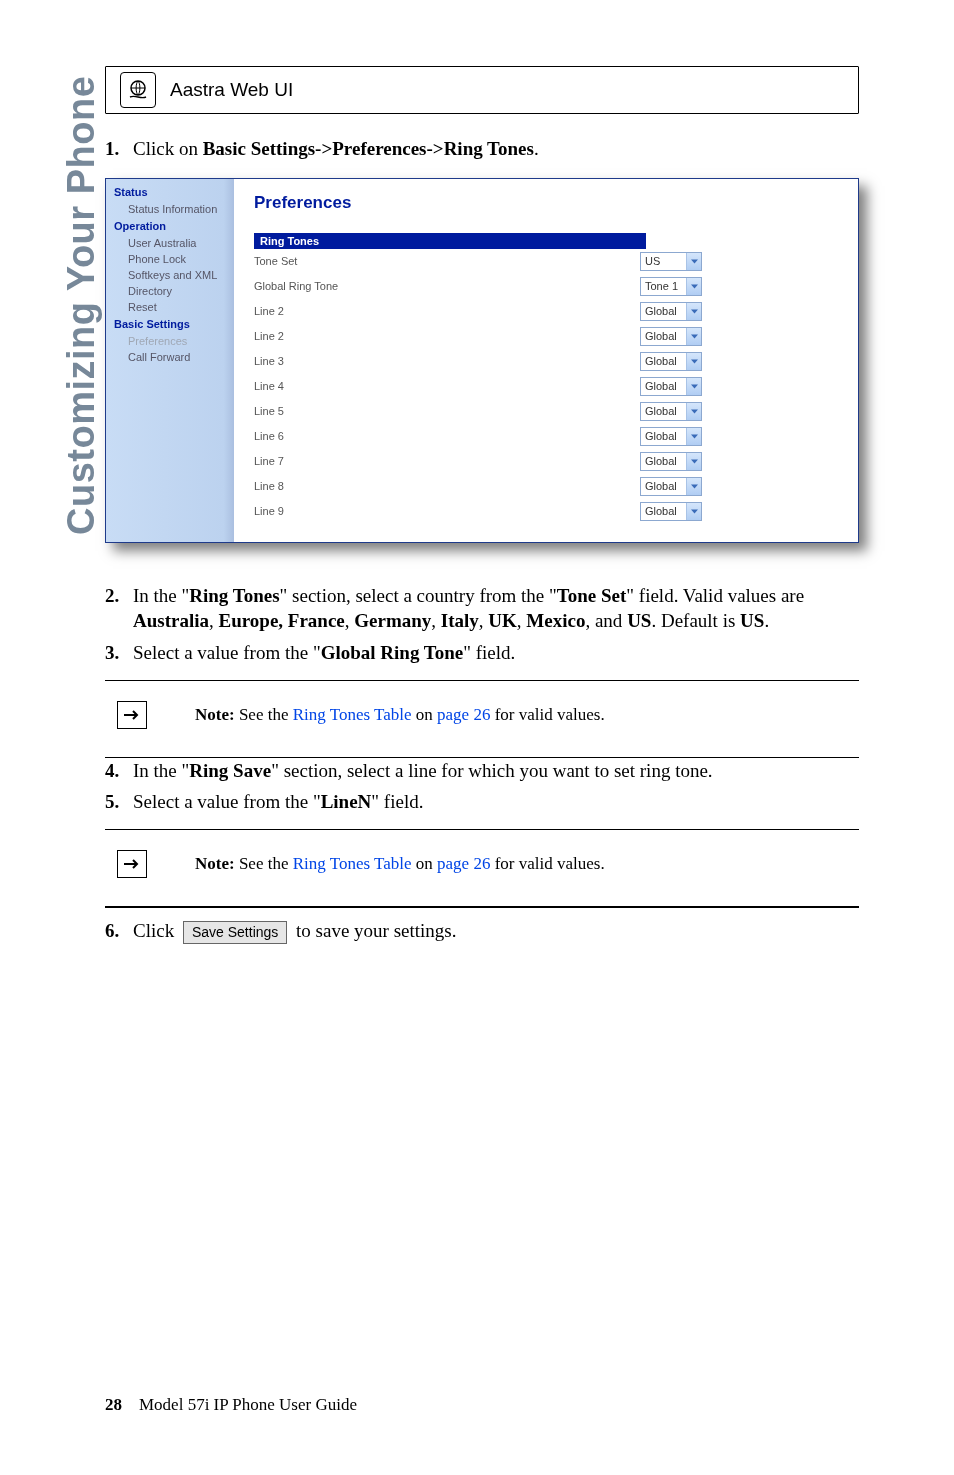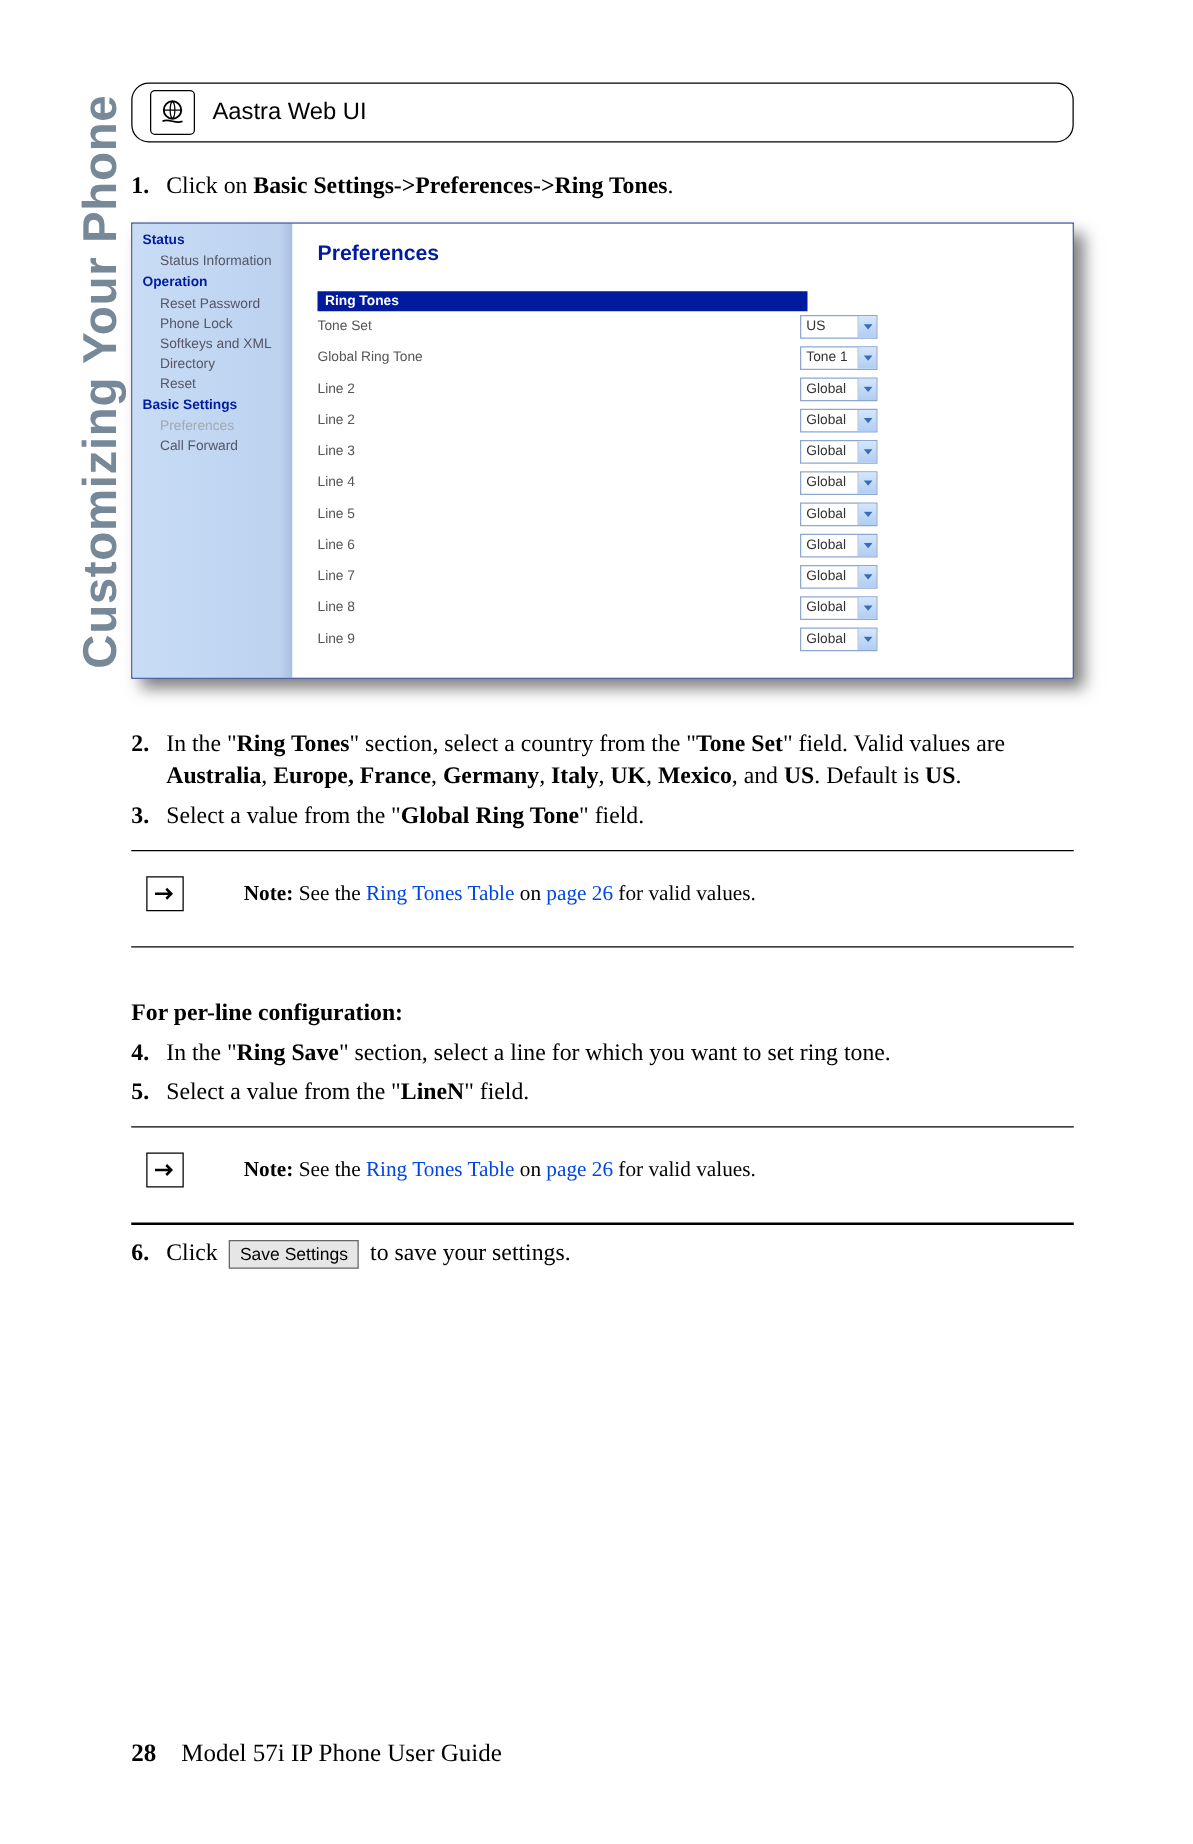--- a/index.html
+++ b/index.html
@@ -26,21 +26,21 @@
     top: 535px;
     left: 60px;
   }
   .content {
     margin-left: 105px;
     margin-right: 95px;
     padding-top: 66px;
   }
   .web-ui-header {
     border: 1.5px solid #000;
-    border-radius: 14px;
+    border-radius: 1px;
     height: 46px;
     display: flex;
     align-items: center;
     padding-left: 14px;
     margin-bottom: 22px;
   }
   .web-ui-header .icon-wrap {
     border: 1.5px solid #000;
     border-radius: 4px;
     width: 34px;
@@ -185,21 +185,21 @@
     font-family: Arial, sans-serif;
     font-size: 14px;
     padding: 1px 8px;
     vertical-align: middle;
     margin: 0 4px;
   }
   .footer {
     position: absolute;
     bottom: 60px;
     left: 105px;
-    font-size: 20px;
+    font-size: 17px;
   }
   .footer b { font-weight: bold; }
 </style>
 </head>
 <body>
 
 <div class="sidebar-text">Customizing Your Phone</div>
 
 <div class="content">
 
@@ -219,21 +219,21 @@
     <div class="body">
       <span>Click on </span><b>Basic Settings-&gt;Preferences-&gt;Ring Tones</b><span>.</span>
     </div>
   </div>
 
   <div class="screenshot">
     <div class="nav-pane">
       <div class="nav-heading">Status</div>
       <div class="nav-item">Status Information</div>
       <div class="nav-heading">Operation</div>
-      <div class="nav-item">Reset Password</div>
+      <div class="nav-item">User Australia</div>
       <div class="nav-item">Phone Lock</div>
       <div class="nav-item">Softkeys and XML</div>
       <div class="nav-item">Directory</div>
       <div class="nav-item">Reset</div>
       <div class="nav-heading">Basic Settings</div>
       <div class="nav-item active">Preferences</div>
       <div class="nav-item">Call Forward</div>
     </div>
     <div class="main-pane">
       <div class="pref-title">Preferences</div>
@@ -387,21 +387,20 @@
       <svg width="18" height="12" viewBox="0 0 18 12">
           <path d="M1 6 H13 M10 2 L14 6 L10 10" fill="none" stroke="#000" stroke-width="2"></path>
         </svg>
     </div>
     <div class="note-text">
       <b>Note:</b><span> See the </span><span class="link">Ring Tones Table</span><span> on </span><span class="link">page 26</span><span> for valid values.</span>
     </div>
   </div>
   <hr class="hr">
 
-  <div class="sub-hdr" style="margin-top:42px;">For per-line configuration:</div>
 
   <div class="instr">
     <div class="num">4.</div>
     <div class="body">
       <span>In the "</span><b>Ring Save</b><span>" section, select a line for which you want to set ring tone.</span>
     </div>
   </div>
 
   <div class="instr" style="margin-bottom:14px;">
     <div class="num">5.</div>

